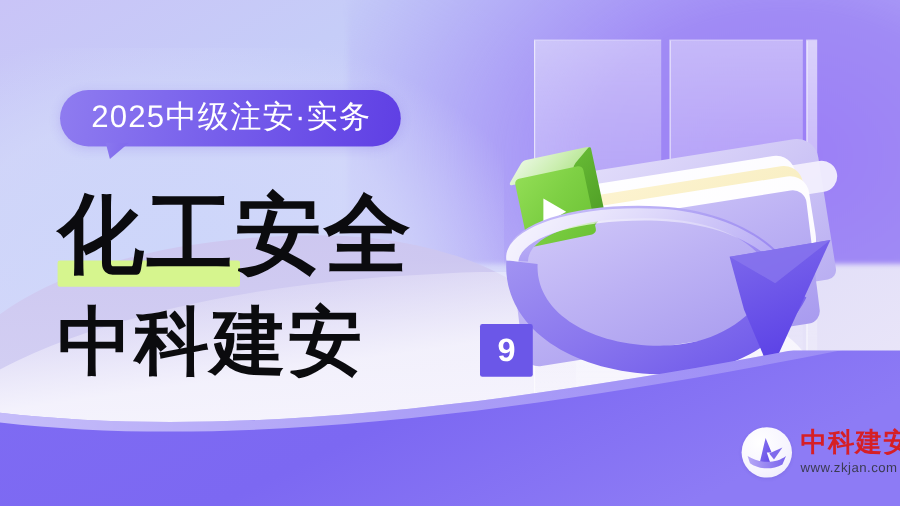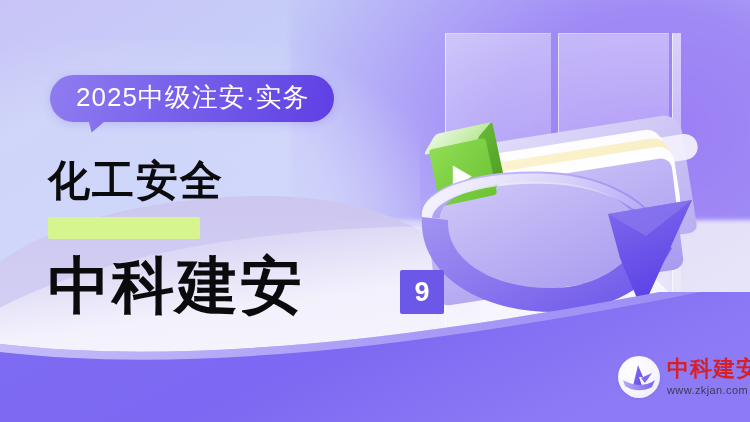--- a/index.html
+++ b/index.html
@@ -171,21 +171,21 @@
 
   .title-line {
     position: absolute;
     font-family: "Liberation Sans", "DejaVu Sans", sans-serif;
     font-weight: 700;
     color: #0b0b0e;
     letter-spacing: 2px;
     white-space: nowrap;
     line-height: 1;
   }
-  .title-1 { left: 48px; top: 160px; font-size: 42px; }
+  .title-1 { left: 48px; top: 160px; font-size: 72px; }
   .title-2 { left: 48px; top: 255px; font-size: 62px; }
 
   .lime-underline {
     position: absolute;
     left: 48px; top: 217px;
     width: 152px; height: 22px;
     background: #d6f58e;
     border-radius: 2px;
   }
 

